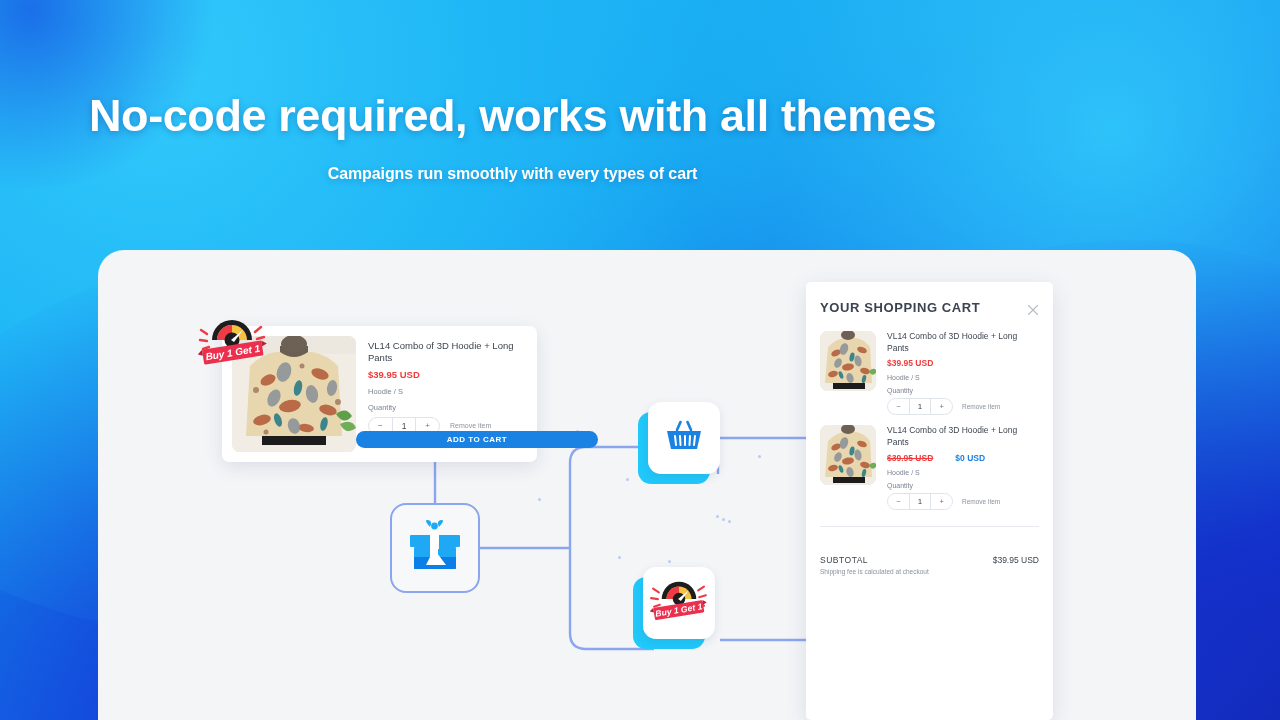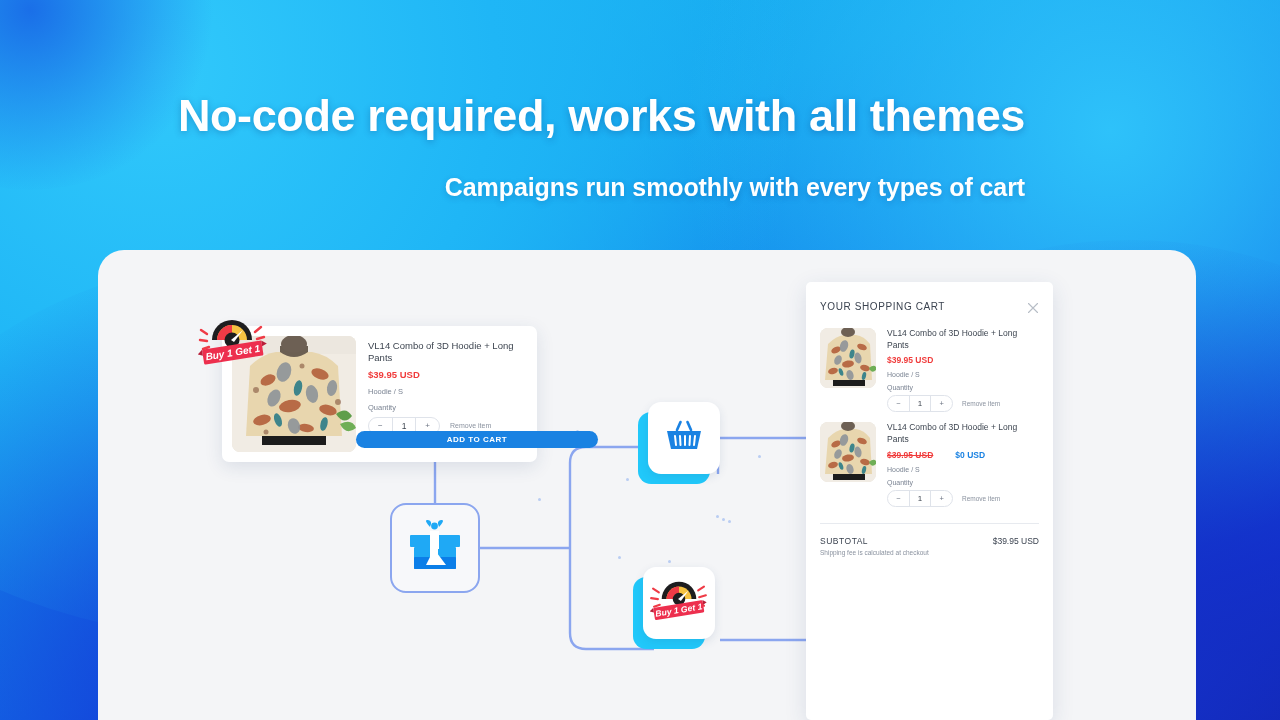--- a/index.html
+++ b/index.html
@@ -36,30 +36,30 @@
     border-radius:50%;
     background:radial-gradient(circle at 50% 50%, #1430c6 0%, rgba(17,32,170,0) 72%);
   }
   .bg-corner-tl {
     position:absolute; left:-160px; top:-170px; width:380px; height:360px;
     border-radius:50%;
     background:radial-gradient(circle at 50% 50%, #1a6fe8 0%, rgba(26,111,232,0) 70%);
   }
 
   
-  .headings { position:absolute; top:0; left:0; width:1025px; text-align:right; z-index:5; }
+  .headings { position:absolute; top:0; left:0; width:1025px; text-align:center; z-index:5; }
   .title {
     margin-top:92px;
     font-size:45px; font-weight:bold; color:#ffffff; letter-spacing:-0.4px;
     text-shadow:0 2px 7px rgba(8,40,110,0.28);
     line-height:1.08;
   }
   .subtitle {
-    margin-top:32px;
-    font-size:25px; font-weight:bold; color:#ffffff; letter-spacing:-0.1px;
+    margin-top:24px;
+    font-size:16px; font-weight:bold; color:#ffffff; letter-spacing:-0.1px;
     text-shadow:0 2px 6px rgba(8,40,110,0.22);
   }
 
   
   .stage {
     position:absolute; left:98px; top:250px; width:1098px; height:470px;
     background:#f4f5f7; border-radius:26px 26px 0 0;
     z-index:4; overflow:hidden;
   }
 
@@ -129,21 +129,21 @@
   .cart {
     position:absolute; left:708px; top:32px; width:247px; height:438px;
     background:#ffffff; border-radius:5px;
     box-shadow:0 6px 22px rgba(40,65,115,0.13);
     z-index:3; overflow:hidden;
   }
   .cart-head {
     display:flex; align-items:center; justify-content:space-between;
     padding:18px 14px 10px 14px;
   }
-  .cart-title { font-size:10px; color:#3b4350; letter-spacing:0.6px; }
+  .cart-title { font-size:13px; color:#3b4350; letter-spacing:0.6px;font-weight:bold; }
   .cart-close { width:12px; height:12px; position:relative; cursor:pointer; }
   .cart-body { padding:0 14px; }
   .cart-item { display:flex; padding:6px 0 4px 0; }
   .ci-thumb {
     width:56px; height:60px; border-radius:8px; flex:none; overflow:hidden;
     position:relative; background:#e9e3da;
   }
   .ci-info { flex:1; padding-left:11px; }
   .ci-title { font-size:8.5px; color:#3d4550; line-height:1.38; }
   .ci-price { font-size:8.5px; font-weight:bold; color:#f03c3c; margin-top:4px; }
@@ -158,21 +158,21 @@
   }
   .ci-stepper span { flex:1; text-align:center; font-size:7.5px; color:#6b7382; line-height:15px; }
   .ci-stepper .sv { border-left:1px solid #dfe3ea; border-right:1px solid #dfe3ea; color:#3d4550; font-size:8px; }
   .ci-remove { font-size:6.5px; color:#8a929f; margin-left:9px; }
 
   .cart-sep { height:1px; background:#e7eaef; margin:12px 14px 0 14px; }
   .sub-row {
     display:flex; justify-content:space-between; align-items:baseline;
     padding:12px 14px 0 14px;
   }
-  .sub-label { font-size:8.5px; color:#3b4350; letter-spacing:0.5px; }
+  .sub-label { font-size:8.5px; color:#3b4350; letter-spacing:0.5px;margin-top:16px; }
   .sub-val { font-size:8.5px; color:#3b4350; }
   .ship-note { font-size:6.5px; color:#8a929f; padding:3px 14px 0 14px; }
   .checkout {
     margin:14px 14px 0 14px; height:33px; border-radius:17px;
     background:#1a82e2; color:#fff;
     display:flex; align-items:center; justify-content:center; gap:7px;
     font-size:11px; font-weight:bold; letter-spacing:0.8px; cursor:pointer;
   }
 </style>
 </head>

